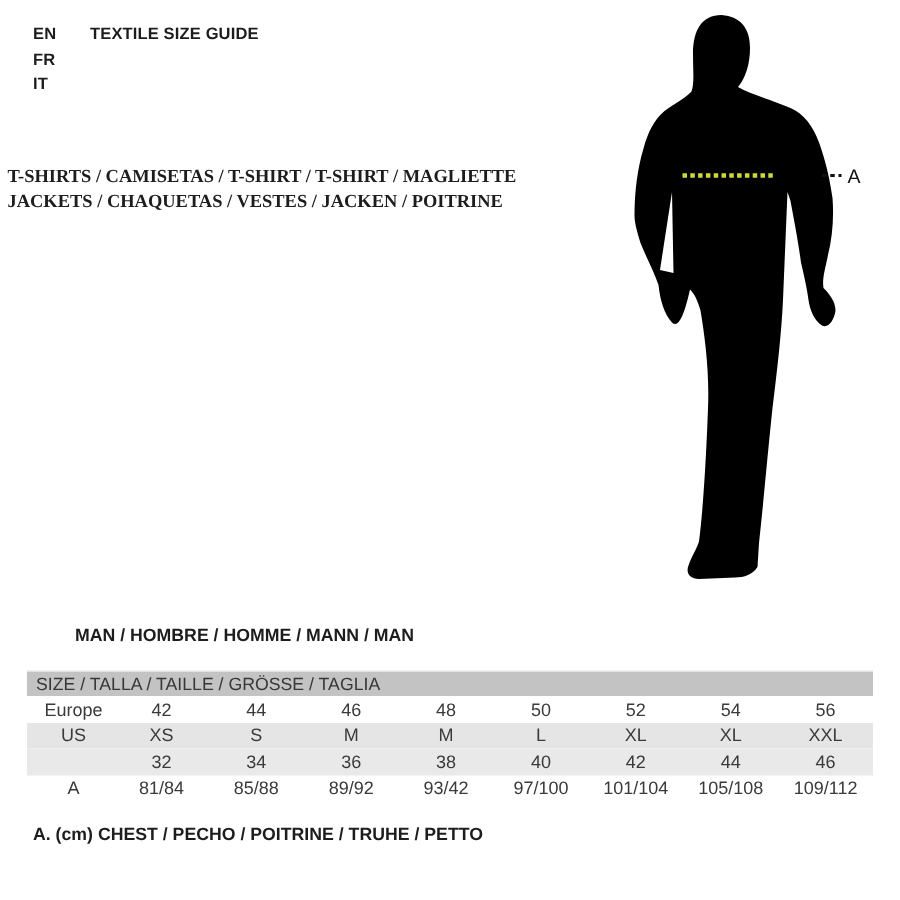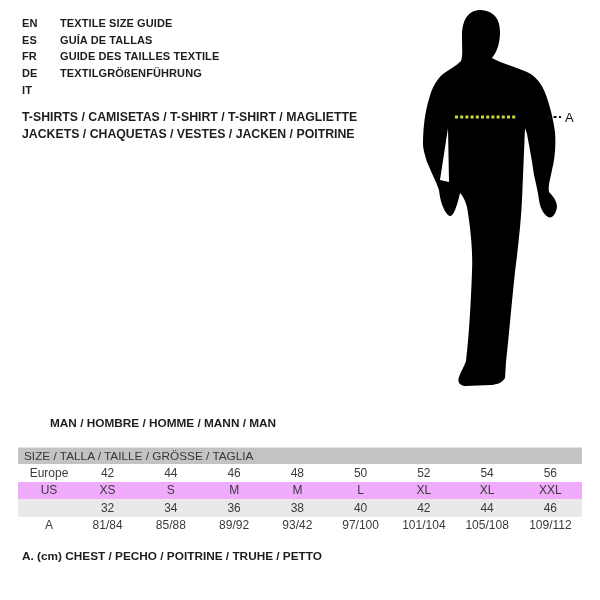--- a/index.html
+++ b/index.html
@@ -4,22 +4,22 @@
 <style>
   html,body{margin:0;padding:0;}
   body{
     width:600px;height:600px;background:#ffffff;position:relative;
     font-family:"Liberation Sans", sans-serif;color:#1d1d1d;overflow:hidden;
   }
   .lang-list{position:absolute;left:22px;top:15px;}
   .lang-row{display:flex;height:16.6px;align-items:center;
     font-weight:bold;font-size:11px;letter-spacing:.1px;white-space:nowrap;}
   .lang-code{width:38px;flex:0 0 38px;}
-  .categories{position:absolute;left:22px;top:109px;font-weight:bold;
-    font-size:12.3px;line-height:17px;white-space:nowrap;}
+  .categories{position:absolute;left:5px;top:109px;font-weight:bold;
+    font-size:12.3px;line-height:17px;white-space:nowrap;font-family:Liberation Serif, serif;}
   .figure-wrap{position:absolute;left:398px;top:0;width:182px;height:400px;}
   .figure-wrap svg{display:block;width:182px;height:400px;}
   .section-title{position:absolute;left:22px;top:416px;font-weight:bold;font-size:11.8px;padding-left:28px;}
   .size-table{position:absolute;left:18px;top:447px;width:564px;
     border-top:1px solid #e3e3e3;font-size:12px;color:#3a3a3a;}
   .thead{height:16px;line-height:16px;padding-left:6px;
     font-size:11.8px;color:#373737;}
   .trow{display:grid;grid-template-columns:58px repeat(8,1fr);
     height:17.5px;align-items:center;}
   .trow .cell{text-align:center;}
@@ -29,30 +29,21 @@
 </style>
 </head>
 <body>
 
 <div class="lang-list">
   <div class="lang-row">
     <span class="lang-code">EN</span>
     <span>TEXTILE SIZE GUIDE</span>
   </div>
   <div class="lang-row">
-    <span class="lang-code">ES</span>
-    <span>GUÍA DE TALLAS</span>
-  </div>
-  <div class="lang-row">
     <span class="lang-code">FR</span>
-    <span>GUIDE DES TAILLES TEXTILE</span>
-  </div>
-  <div class="lang-row">
-    <span class="lang-code">DE</span>
-    <span>TEXTILGRÖßENFÜHRUNG</span>
   </div>
   <div class="lang-row">
     <span class="lang-code">IT</span>
   </div>
 </div>
 
 <div class="categories">
   <div>T-SHIRTS / CAMISETAS / T-SHIRT / T-SHIRT / MAGLIETTE</div>
   <div>JACKETS / CHAQUETAS / VESTES / JACKEN / POITRINE</div>
 </div>
@@ -110,21 +101,21 @@
     <div class="cell">42</div>
     <div class="cell">44</div>
     <div class="cell">46</div>
     <div class="cell">48</div>
     <div class="cell">50</div>
     <div class="cell">52</div>
     <div class="cell">54</div>
     <div class="cell">56</div>
   </div>
 
-  <div class="trow" style="background:#f0abfc;">
+  <div class="trow" style="background:#e5e5e5;">
     <div class="rlabel">US</div>
     <div class="cell">XS</div>
     <div class="cell">S</div>
     <div class="cell">M</div>
     <div class="cell">M</div>
     <div class="cell">L</div>
     <div class="cell">XL</div>
     <div class="cell">XL</div>
     <div class="cell">XXL</div>
   </div>

